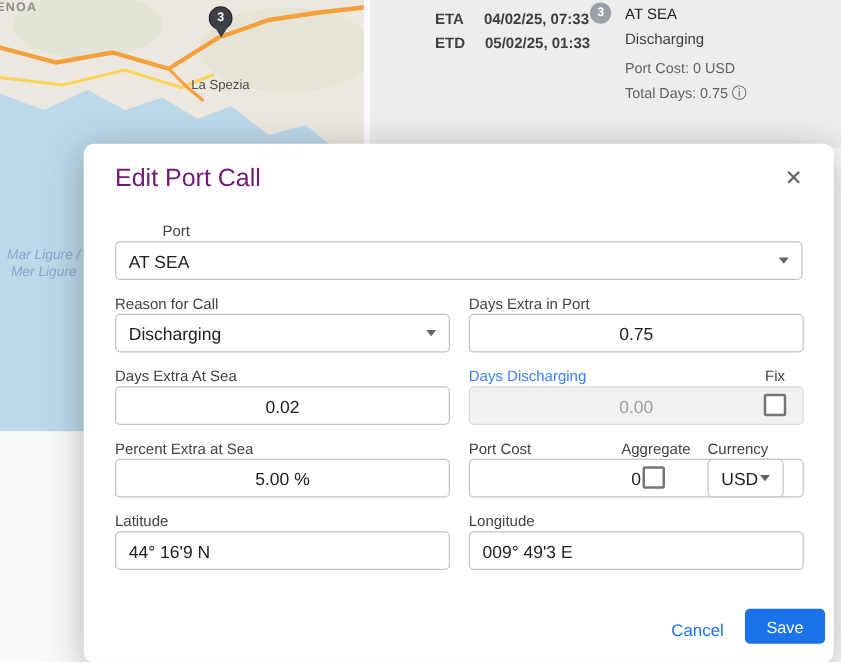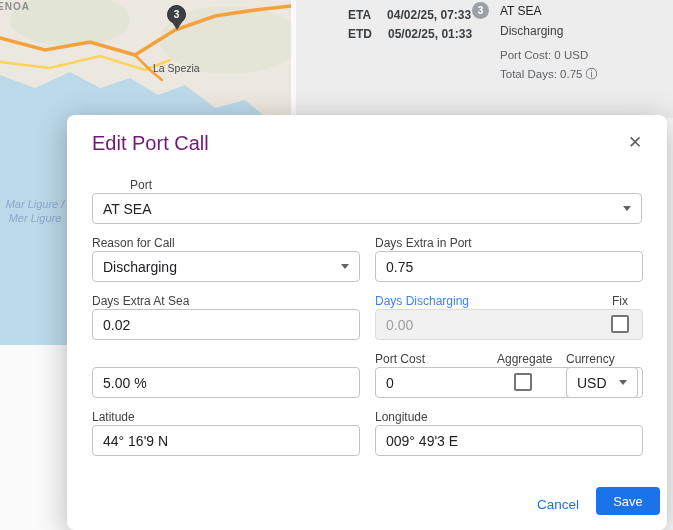--- a/index.html
+++ b/index.html
@@ -99,21 +99,21 @@
     font-size: 12px; color: #424242; white-space: nowrap;
   }
   .fld-label.disabled { color: #3b82f6; }
   .tb, .sel {
     position: absolute; height: 31px;
     border: 1px solid #c4c4c4; border-radius: 4px;
     background: #fff; font-size: 14px; color: #202124;
     font-family: "Liberation Sans", sans-serif;
   }
   input.tb { padding: 0 10px; outline: none; width: 268px; }
-  input.tb.num { text-align: left; }
+  input.tb.num { text-align: center; }
   input.tb:disabled { background: #f1f1f1; border-color: #dcdcdc; color: #9e9e9e; }
   .sel {
     display: flex; align-items: center; justify-content: space-between;
     padding: 0 10px; cursor: pointer;
   }
   .sel .caret {
     width: 0; height: 0;
     border-left: 4.5px solid transparent; border-right: 4.5px solid transparent;
     border-top: 5px solid #5f6368;
   }
@@ -150,21 +150,21 @@
   .pos-dd-input     { left: 308px; top: 194px; width: 222px; }
   .pos-fix-label    { left: 545px; top: 179px; }
   .pos-fix-cbx      { left: 544px; top: 200px; }
   .pos-pct-label    { left: 25px;  top: 237px; }
   .pos-pct-input    { left: 25px;  top: 252px; }
   .pos-pc-label     { left: 308px; top: 237px; }
   .pos-pc-input     { left: 308px; top: 252px; width: 122px; }
   .pos-agg-label    { left: 430px; top: 237px; }
   .pos-agg-cbx      { left: 447px; top: 258px; }
   .pos-cur-label    { left: 499px; top: 237px; }
-  .pos-cur-sel      { left: 499px; top: 252px; width: 72px; }
+  .pos-cur-sel      { left: 499px; top: 252px; width: 61px; }
   .pos-lat-label    { left: 25px;  top: 295px; }
   .pos-lat-input    { left: 25px;  top: 310px; }
   .pos-lon-label    { left: 308px; top: 295px; }
   .pos-lon-input    { left: 308px; top: 310px; }
 </style>
 </head>
 <body>
 
 <div id="screen">
 
@@ -225,20 +225,21 @@
     <label class="fld-label pos-dep-label">Days Extra in Port</label>
     <input class="tb num pos-dep-input" value="0.75" style="">
 
     <label class="fld-label pos-des-label">Days Extra At Sea</label>
     <input class="tb num pos-des-input" value="0.02" style="">
     <label class="fld-label disabled pos-dd-label">Days Discharging</label>
     <input class="tb num pos-dd-input" disabled="" value="0.00" style="">
     <label class="fld-label pos-fix-label">Fix</label>
     <span class="cbx pos-fix-cbx" role="checkbox" aria-checked="false"></span>
 
+    <label class="fld-label pos-pct-label">Percent Extra at Sea</label>
     <input class="tb num pos-pct-input" value="5.00 %" style="">
     <label class="fld-label pos-pc-label">Port Cost</label>
     <input class="tb num pos-pc-input" value="0" style="">
     <label class="fld-label pos-agg-label">Aggregate</label>
     <span class="cbx pos-agg-cbx" role="checkbox" aria-checked="false"></span>
     <label class="fld-label pos-cur-label">Currency</label>
     <div class="sel pos-cur-sel">
       <span>USD</span>
       <span class="caret"></span>
     </div>

